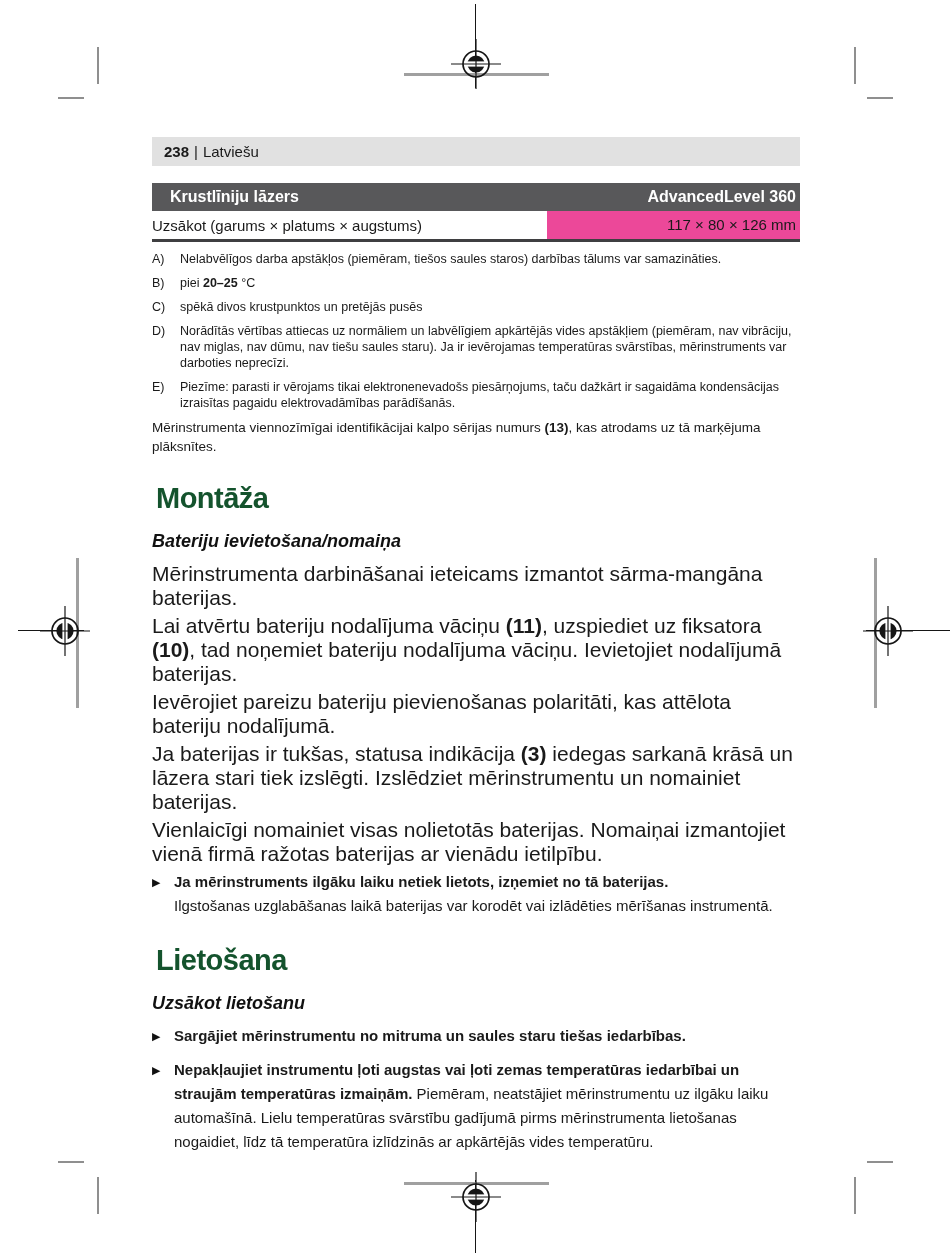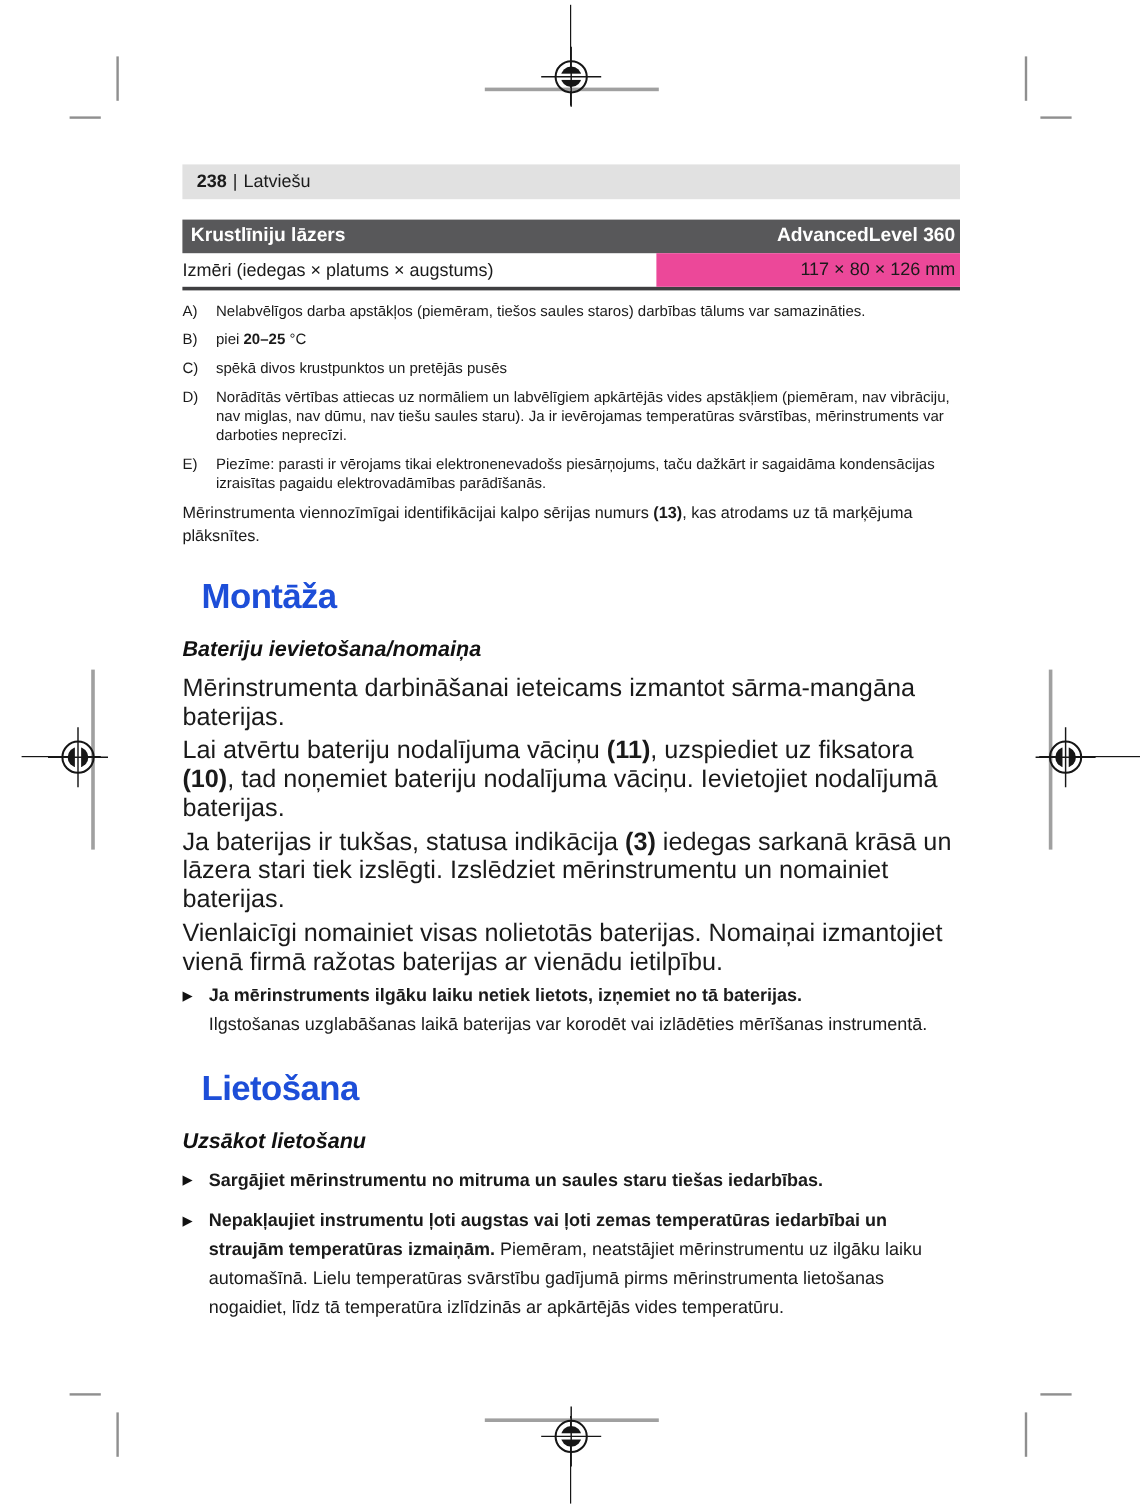--- a/index.html
+++ b/index.html
@@ -11,34 +11,34 @@
   .b{font-weight:bold;}
 
   
   .page-header{background:#e1e1e1;height:29px;line-height:29px;padding-left:12px;
                font-size:15px;margin-bottom:17px;}
   .page-header .sep{margin:0 5px;}
 
   
   .spec{margin-bottom:9px;border-bottom:3px solid #3f3f41;}
   .spec-head{display:flex;justify-content:space-between;align-items:center;
-             background:#58585a;color:#ffffff;height:28px;padding:0 4px 0 7px;
+             background:#58585a;color:#ffffff;height:28px;padding:0 4px 0 18px;
              font-size:16px;font-weight:bold;gap:33px;}
   .spec-row{display:flex;align-items:center;height:28px;font-size:15px;}
   .spec-row .lbl{flex:0 0 61%;}
   .spec-row .val{flex:1;background:#ec4899;text-align:right;height:28px;
                  line-height:28px;padding-right:4px;}
 
   
   .fn{display:flex;font-size:12.5px;line-height:16px;margin-bottom:8px;}
   .fn-label{flex:0 0 28px;}
   .fn-text{flex:1;}
   .serial{font-size:13.5px;line-height:18.5px;margin:2px 0 0 0;}
 
-  h1{font-size:29px;line-height:33px;margin:26px 0 16px 16px;letter-spacing:-0.5px;color:#1d4ed8;}
+  h1{font-size:29px;line-height:33px;margin:26px 0 16px 4px;letter-spacing:-0.5px;color:#14532d;}
   h2{font-size:18px;line-height:21px;margin:0 0 10px 0;color:#111;font-style:italic;}
 
   .body-p{font-size:21px;line-height:24px;margin:0 0 4px 0;}
 
   .warn{display:flex;font-size:15px;line-height:24px;margin-top:4px;}
   .warn + .warn{margin-top:10px;}
   .warn .tri{flex:0 0 22px;font-size:11px;line-height:24px;color:#111;}
   .warn-body{flex:1;}
 
   
@@ -112,21 +112,21 @@
     <div class="page-header">
       <span class="b">238</span><span class="sep">|</span><span>Latviešu</span>
     </div>
 
     <div class="spec">
       <div class="spec-head">
         <span>Krustlīniju lāzers</span>
         <span>AdvancedLevel 360</span>
       </div>
       <div class="spec-row">
-        <span class="lbl">Izmēri (iedegas × platums × augstums)</span>
+        <span class="lbl">Uzsākot (garums × platums × augstums)</span>
         <span class="val">117 × 80 × 126 mm</span>
       </div>
     </div>
 
     <div class="fn">
       <span class="fn-label">A)</span>
       <span class="fn-text"><span>Nelabvēlīgos darba apstākļos (piemēram, tiešos saules staros) darbības tālums var samazināties.</span></span>
     </div>
     <div class="fn">
       <span class="fn-label">B)</span>
@@ -145,20 +145,21 @@
       <span class="fn-text"><span>Piezīme: parasti ir vērojams tikai elektronenevadošs piesārņojums, taču dažkārt ir sagaidāma kondensācijas izraisītas pagaidu elektrovadāmības parādīšanās.</span></span>
     </div>
 
     <p class="serial"><span>Mērinstrumenta viennozīmīgai identifikācijai kalpo sērijas numurs </span><span class="b">(13)</span><span>, kas atrodams uz tā marķējuma plāksnītes.</span></p>
 
     <h1>Montāža</h1>
     <h2>Bateriju ievietošana/nomaiņa</h2>
 
     <p class="body-p"><span>Mērinstrumenta darbināšanai ieteicams izmantot sārma-mangāna baterijas.</span></p>
     <p class="body-p"><span>Lai atvērtu bateriju nodalījuma vāciņu </span><span class="b">(11)</span><span>, uzspiediet uz fiksatora </span><span class="b">(10)</span><span>, tad noņemiet bateriju nodalījuma vāciņu. Ievietojiet nodalījumā baterijas.</span></p>
+    <p class="body-p"><span>Ievērojiet pareizu bateriju pievienošanas polaritāti, kas attēlota bateriju nodalījumā.</span></p>
     <p class="body-p"><span>Ja baterijas ir tukšas, statusa indikācija </span><span class="b">(3)</span><span> iedegas sarkanā krāsā un lāzera stari tiek izslēgti. Izslēdziet mērinstrumentu un nomainiet baterijas.</span></p>
     <p class="body-p"><span>Vienlaicīgi nomainiet visas nolietotās baterijas. Nomaiņai izmantojiet vienā firmā ražotas baterijas ar vienādu ietilpību.</span></p>
 
     <div class="warn">
       <span class="tri">▶</span>
       <div class="warn-body"><span class="b">Ja mērinstruments ilgāku laiku netiek lietots, izņemiet no tā baterijas.</span><br><span>Ilgstošanas uzglabāšanas laikā baterijas var korodēt vai izlādēties mērīšanas instrumentā.</span></div>
     </div>
 
     <h1>Lietošana</h1>
     <h2>Uzsākot lietošanu</h2>

